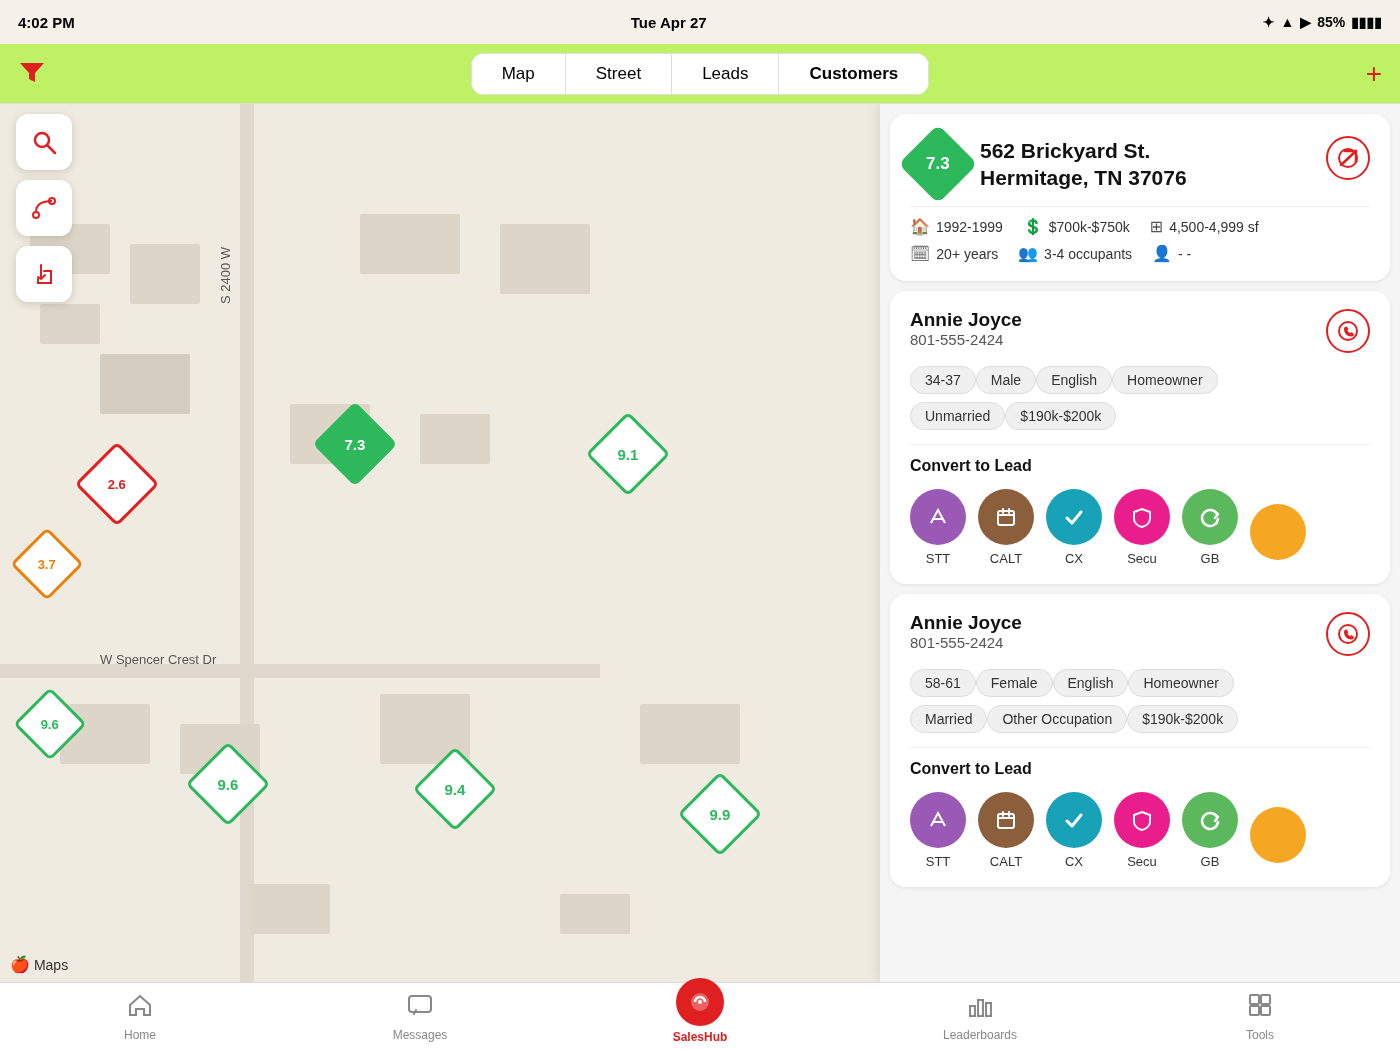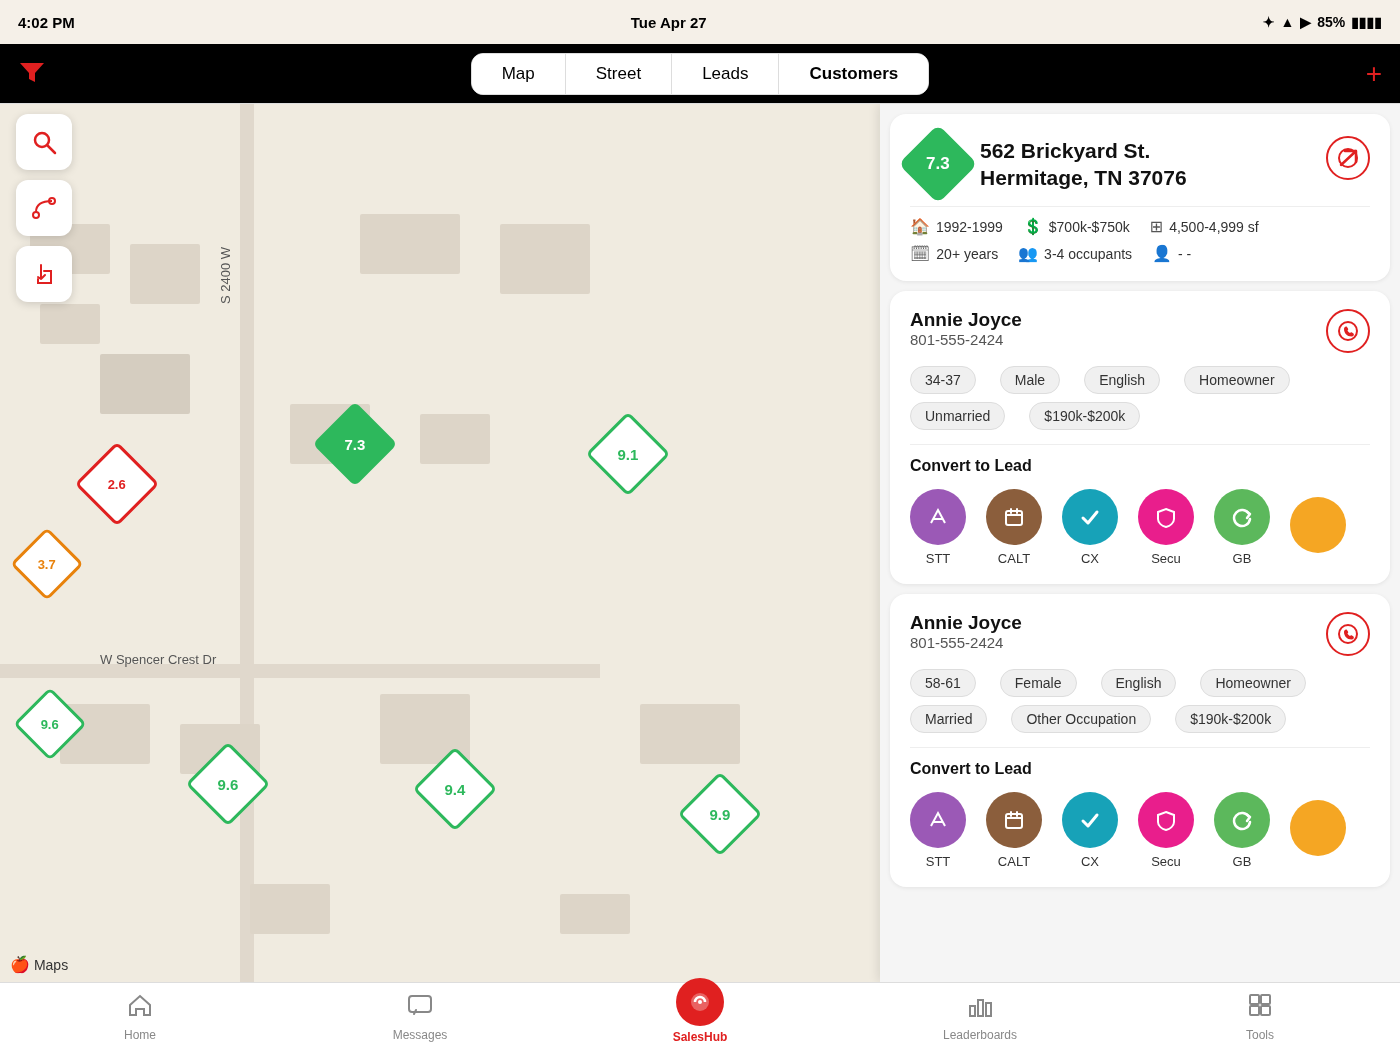--- a/index.html
+++ b/index.html
@@ -10,21 +10,21 @@
       position: absolute; top: 0; left: 0; right: 0; height: 44px;
       background: #f5f0e8; display: flex; align-items: center;
       justify-content: space-between; padding: 0 18px; z-index: 100;
       font-size: 15px; font-weight: 600; color: #000;
     }
     #status-bar .right-icons { display: flex; align-items: center; gap: 6px; font-size: 14px; }
 
     
     #nav-bar {
       position: absolute; top: 44px; left: 0; right: 0; height: 60px;
-      background: #000000; display: flex; align-items: center;
+      background: #bef264; display: flex; align-items: center;
       justify-content: center; z-index: 100; border-bottom: 1px solid #ddd;
     }
     #nav-bar .filter-btn {
       position: absolute; left: 18px;
       background: none; border: none; cursor: pointer;
     }
     #nav-bar .add-btn {
       position: absolute; right: 18px;
       background: none; border: none; cursor: pointer; color: #e02020; font-size: 28px; font-weight: 300;
     }
@@ -148,30 +148,30 @@
     }
     .contact-name { font-size: 19px; font-weight: 700; color: #111; }
     .contact-phone { font-size: 15px; color: #555; margin-bottom: 12px; }
     .call-btn {
       width: 44px; height: 44px; border-radius: 50%;
       border: 2px solid #e02020; background: #fff;
       display: flex; align-items: center; justify-content: center;
       cursor: pointer; color: #e02020; font-size: 20px; flex-shrink: 0;
     }
     .tags-row {
-      display: flex; flex-wrap: wrap; gap: 24px; margin-bottom: 8px;
+      display: flex; flex-wrap: wrap; gap: 0; margin-bottom: 8px;
     }
     .tag {
       background: #f0f0f0; border: 1px solid #ddd; border-radius: 20px;
       padding: 5px 14px; font-size: 14px; color: #333; white-space: nowrap;
     }
     .contact-divider { height: 1px; background: #eee; margin: 14px 0 12px; }
     .convert-label { font-size: 16px; font-weight: 600; color: #111; margin-bottom: 14px; }
     .action-buttons {
-      display: flex; gap: 20px; align-items: center;
+      display: flex; gap: 12px; align-items: flex-end;
     }
     .action-btn-wrap { display: flex; flex-direction: column; align-items: center; gap: 6px; }
     .action-btn {
       width: 56px; height: 56px; border-radius: 50%;
       display: flex; align-items: center; justify-content: center;
       font-size: 22px; color: #fff; cursor: pointer; flex-shrink: 0;
     }
     .action-label { font-size: 13px; color: #333; font-weight: 500; }
     .btn-purple { background: #9b59b6; }
     .btn-brown { background: #8B5E3C; }

